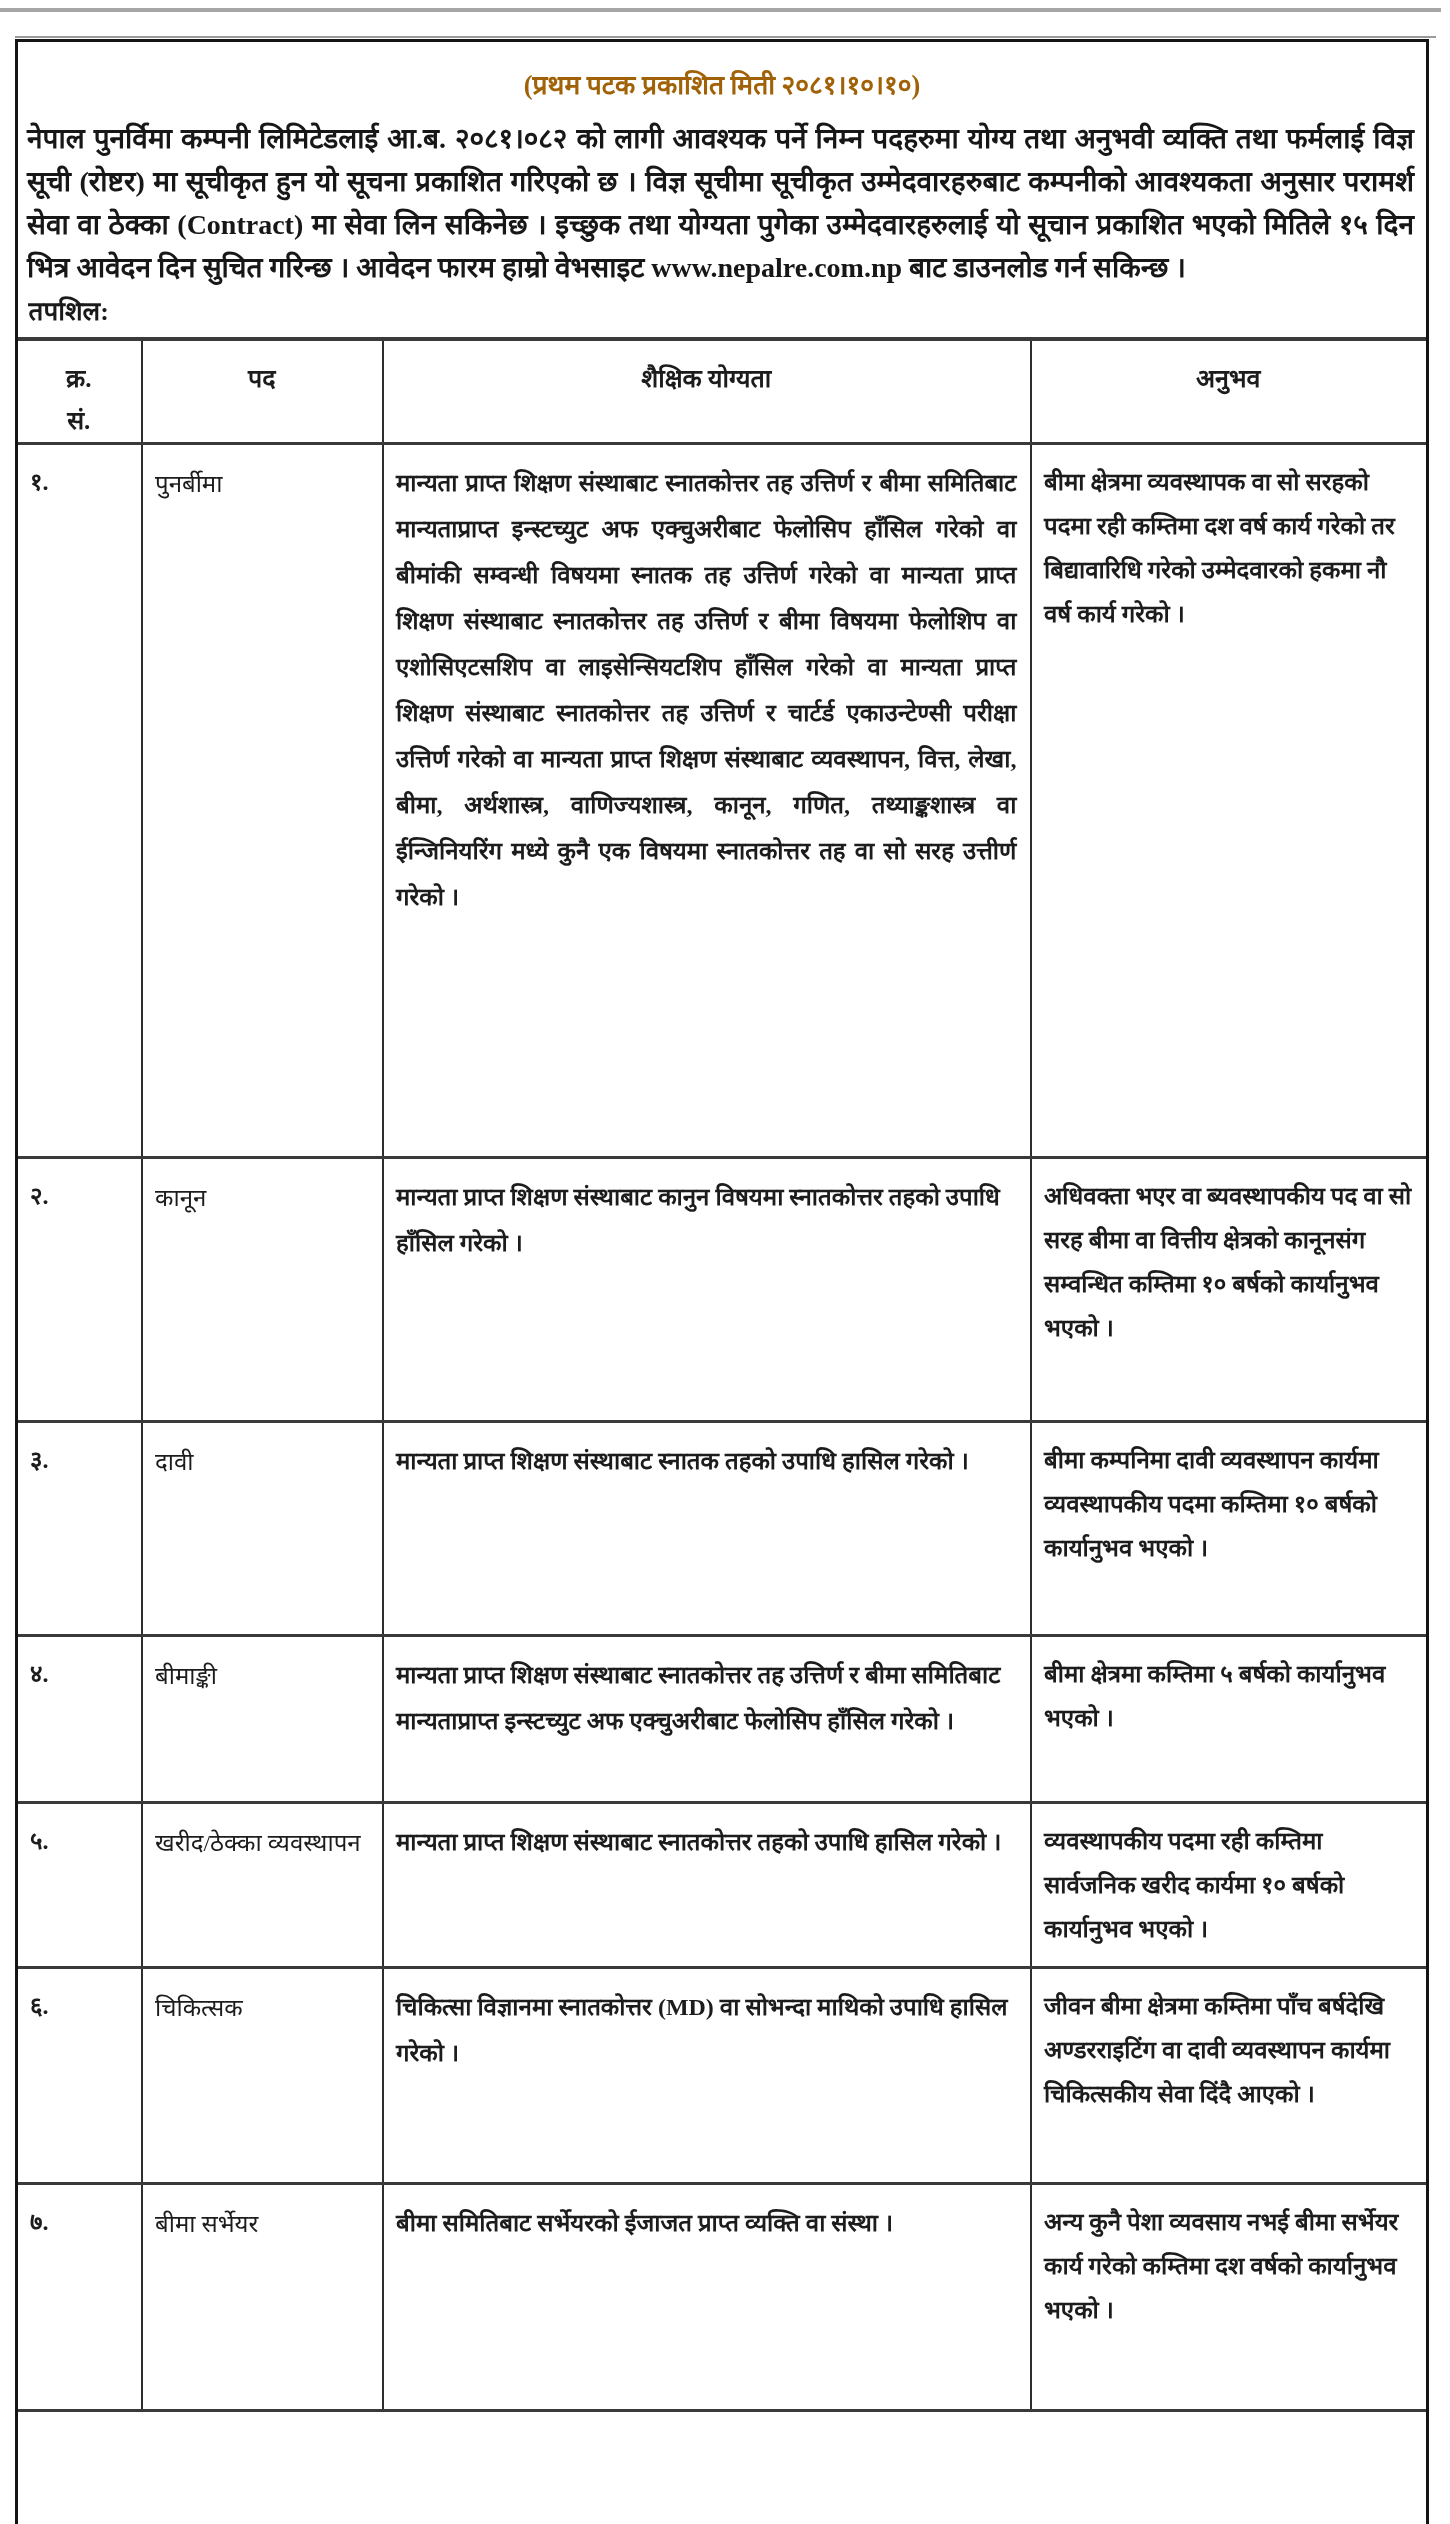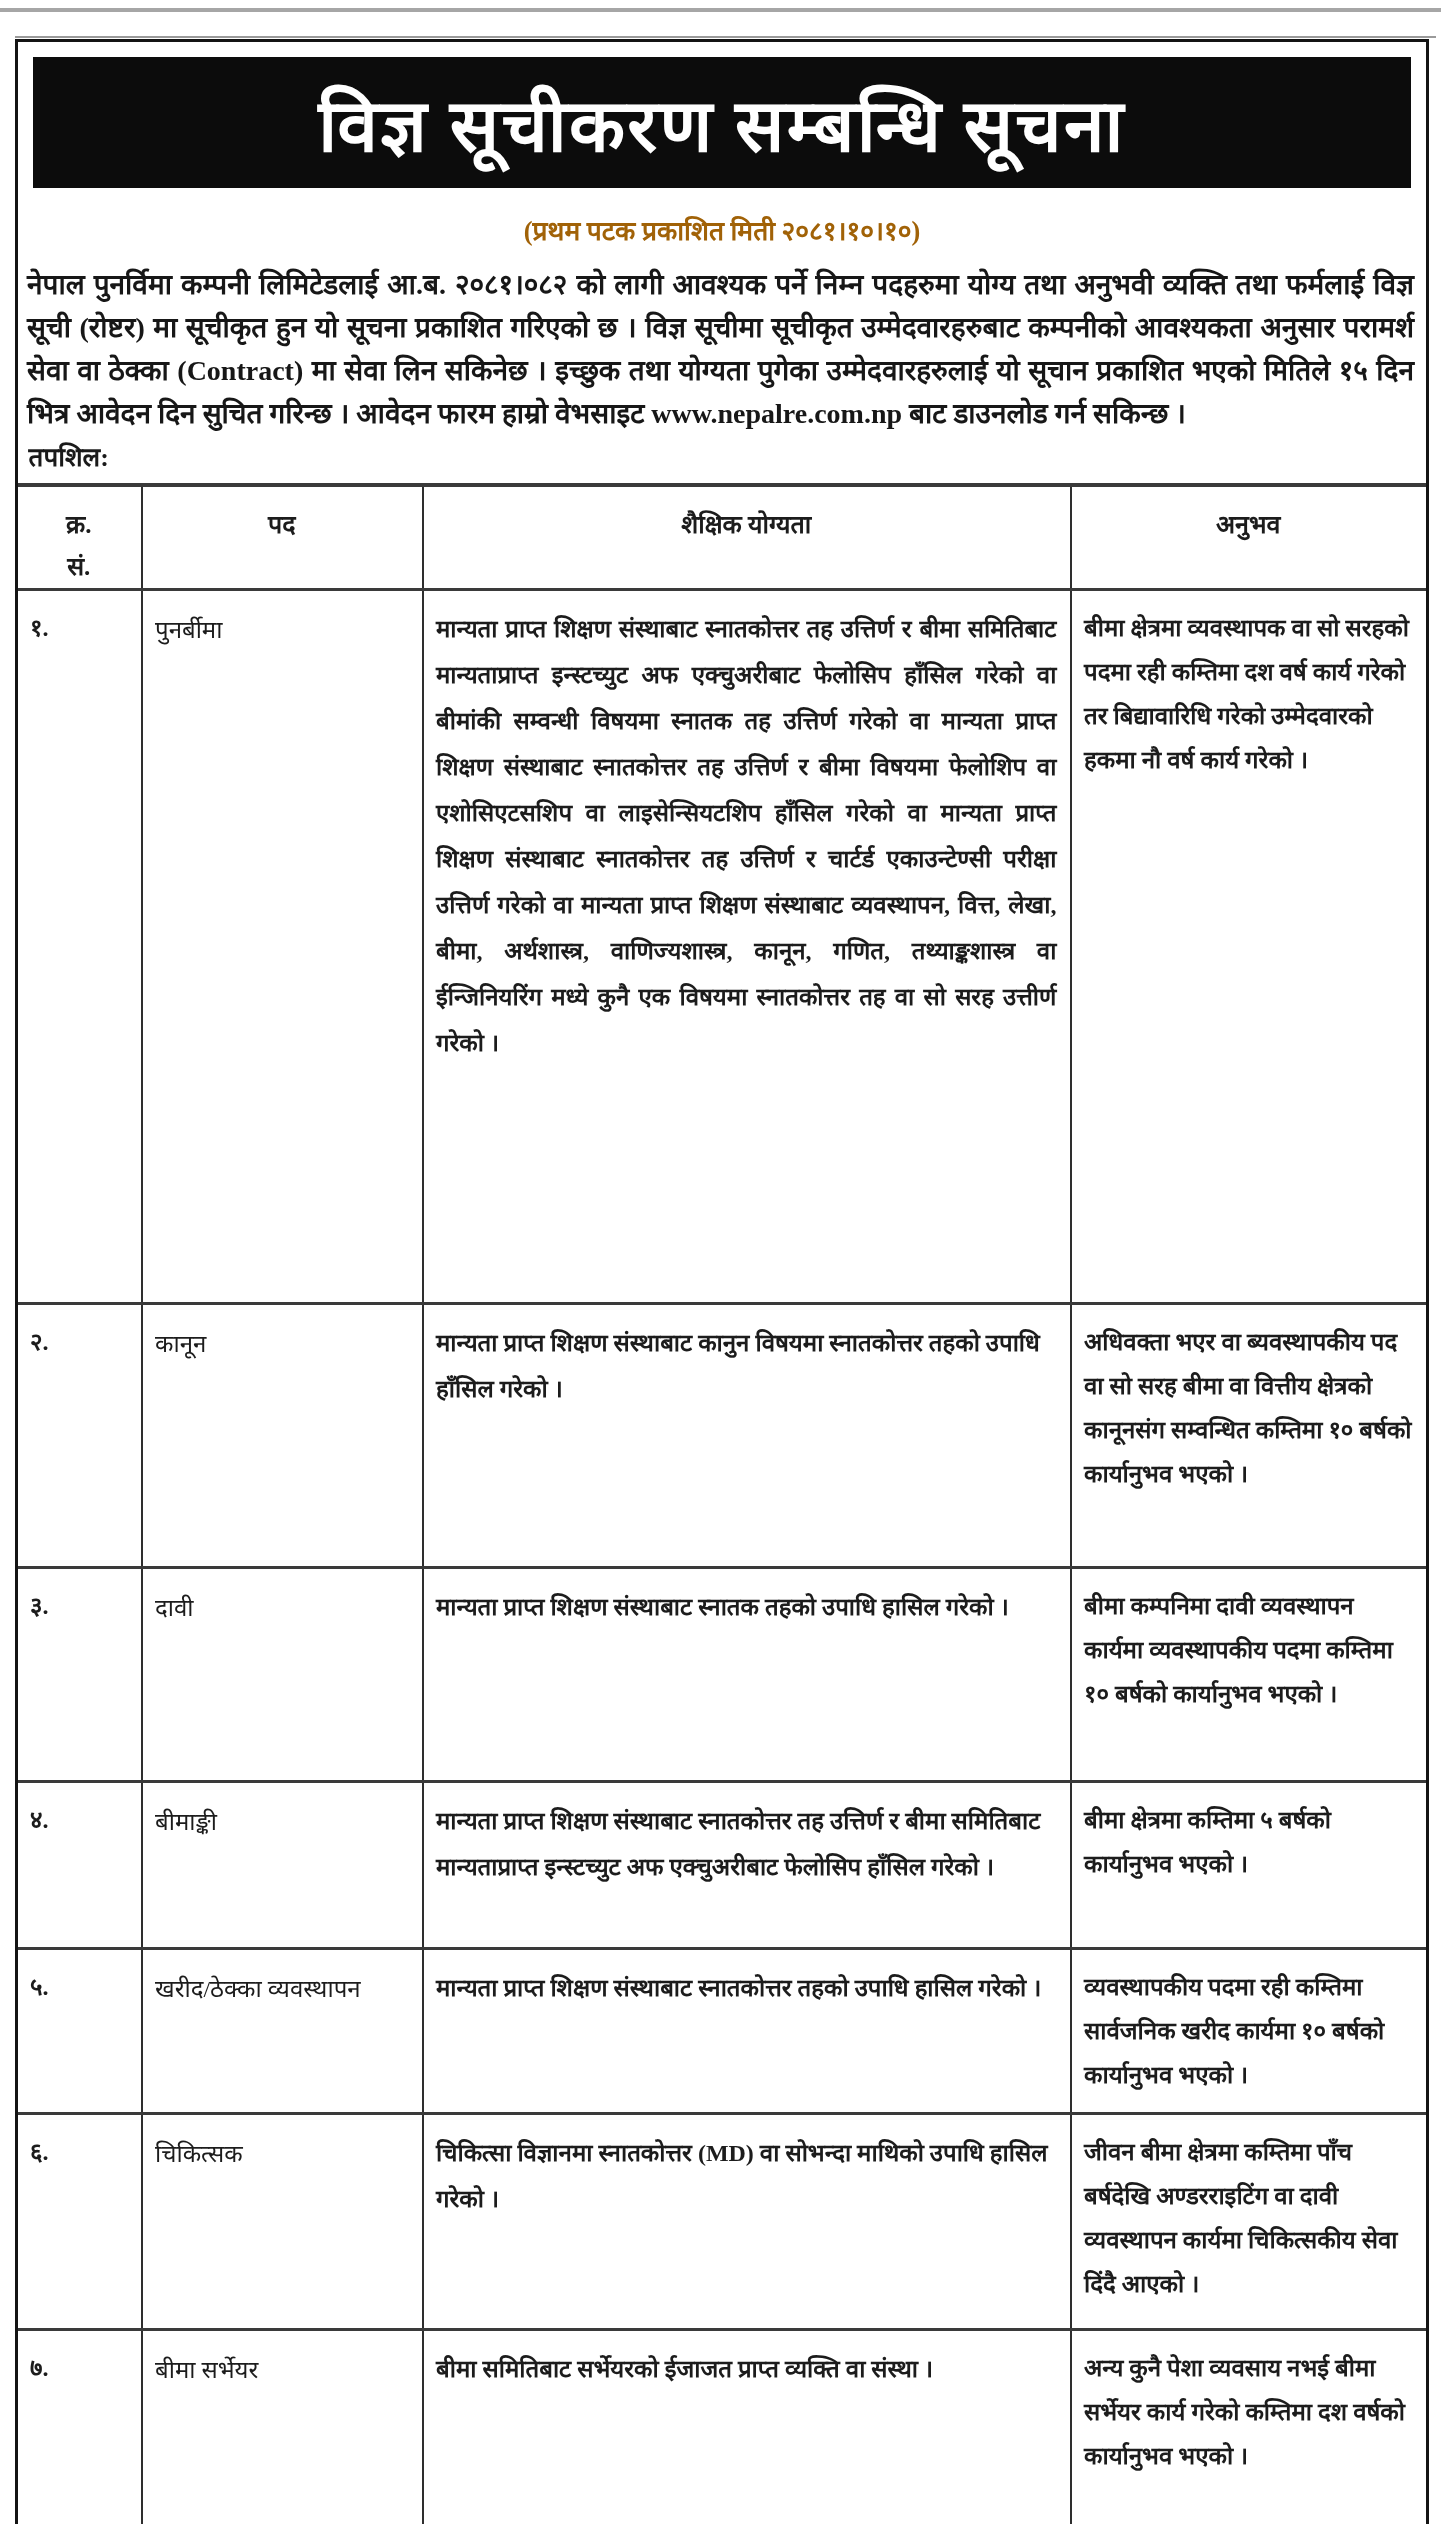--- a/index.html
+++ b/index.html
@@ -65,21 +65,21 @@
     font-size: 24px;
     padding: 15px 13.6px 0 12px;
     color: #1c1c1c;
   }
   table.roster th:first-child, table.roster td:first-child { border-left: none; }
   table.roster th:last-child,  table.roster td:last-child  { border-right: none; }
   table.roster thead th { border-top: 4.5px solid #3a3a3a; border-bottom: 3px solid #3a3a3a; }
   table.roster tr { border-bottom: 3px solid #3a3a3a; }
   table.roster tbody tr:last-child td { border-bottom: none; }
   .c-sn   { width: 124px; }
-  .c-pos  { width: 281px; }
+  .c-pos  { width: 241px; }
   .c-qual { width: 648px; }
   table.roster thead th {
     font-weight: 700; font-size: 25px; line-height: 42px;
     white-space: pre-line;
     padding-top: 16.6px;
   }
   td.sn   { font-weight: 600; line-height: 44px; }
   td.pos  { font-weight: 400; line-height: 48px; padding-right: 30px; }
   td.qual { font-weight: 600; line-height: 46px; padding-right: 16.6px; }
   td.qual.justify { text-align: justify; }
@@ -87,23 +87,20 @@
 </style>
 </head>
 <body>
 
 <div class="page">
   <div class="top-rule"></div>
   <div class="box-toprule"></div>
 
   <div class="outer-box">
 
-    <div class="banner">
-      <h1>विज्ञ सूचीकरण सम्बन्धि सूचना</h1>
-    </div>
 
     <div class="pubdate">(प्रथम पटक प्रकाशित मिती २०८१।१०।१०)</div>
 
     <p class="body-par">नेपाल पुनर्विमा कम्पनी लिमिटेडलाई आ.ब. २०८१।०८२ को लागी आवश्यक पर्ने निम्न पदहरुमा योग्य तथा अनुभवी व्यक्ति तथा फर्मलाई विज्ञ सूची (रोष्टर) मा सूचीकृत हुन यो सूचना प्रकाशित गरिएको छ । विज्ञ सूचीमा सूचीकृत उम्मेदवारहरुबाट कम्पनीको आवश्यकता अनुसार परामर्श सेवा वा ठेक्का (Contract) मा सेवा लिन सकिनेछ । इच्छुक तथा योग्यता पुगेका उम्मेदवारहरुलाई यो सूचान प्रकाशित भएको मितिले १५ दिन भित्र आवेदन दिन सुचित गरिन्छ । आवेदन फारम हाम्रो वेभसाइट www.nepalre.com.np बाट डाउनलोड गर्न सकिन्छ ।</p>
 
     <div class="tapasil">तपशिल:</div>
 
     <table class="roster">
       <colgroup>
         <col class="c-sn">

